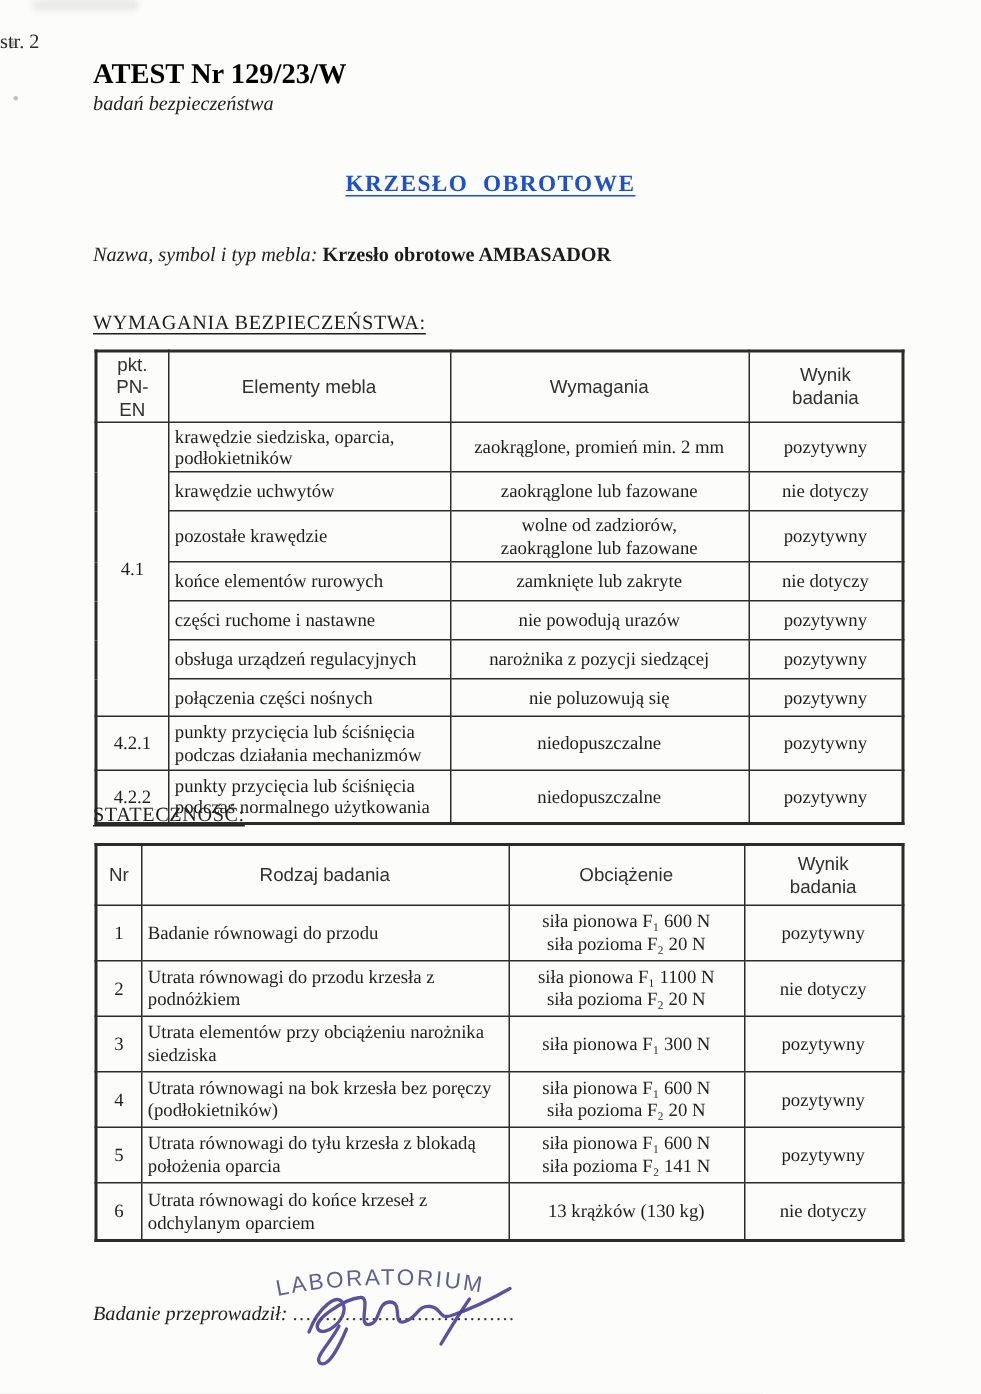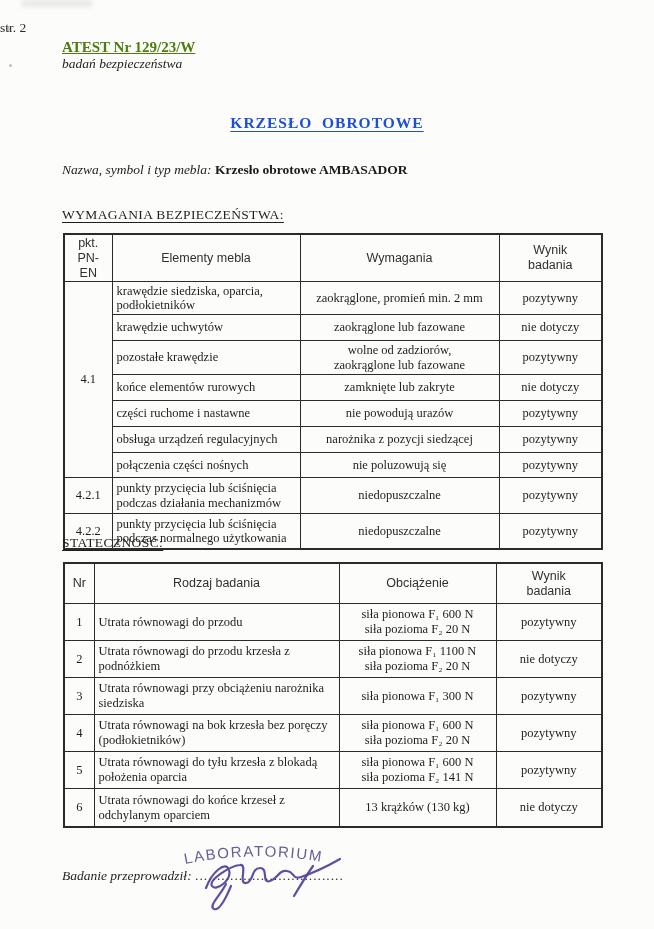--- a/index.html
+++ b/index.html
@@ -14,21 +14,21 @@
     overflow:hidden;
   }
   
   .smudge{position:absolute;left:22px;top:0;width:70px;height:7px;background:#d9d9d6;filter:blur(2px);opacity:.55;}
   .speck{position:absolute;background:#8f8f8f;border-radius:50%;opacity:.55;}
   .speck1{left:7px;top:27px;width:3px;height:4px;}
   .speck2{left:9px;top:64px;width:3px;height:3px;}
 
   .str2{position:absolute;left:0;right:0;top:20px;text-align:left;font-size:13.5px;color:#2a2a2a;}
   .atest-block{position:absolute;left:62px;top:38px;line-height:1.22;}
-  .atest-no{font-weight:bold;font-size:15px;color:#4d7c0f;text-decoration:underline;}
+  .atest-no{font-weight:bold;font-size:19px;color:#000000;}
   .atest-sub{font-style:italic;font-size:13.5px;color:#222;}
 
   .doc-title{
     position:absolute;left:0;right:0;top:114px;text-align:center;
     font-weight:bold;font-size:15.5px;letter-spacing:1px;color:#1d4ed8;
     white-space:pre;
   }
   .doc-title span{text-decoration:underline;text-underline-offset:3px;}
 
   .name-line{position:absolute;left:62px;top:162px;font-size:13.5px;}
@@ -231,39 +231,39 @@
         <th>Obciążenie</th>
         <th>
             <div>Wynik</div>
             <div>badania</div>
           </th>
       </tr>
     </thead>
     <tbody>
       <tr class="r34">
         <td class="c-center">1</td>
-        <td class="c-left">Utrata równowagi do przodu</td>
+        <td class="c-left">Badanie równowagi do przodu</td>
         <td class="c-center two-line">
             <div>siła pionowa F₁ 600 N</div>
             <div>siła pozioma F₂ 20 N</div>
           </td>
         <td class="c-center">pozytywny</td>
       </tr>
       <tr class="r34">
         <td class="c-center">2</td>
         <td class="c-left">Utrata równowagi do przodu krzesła z podnóżkiem</td>
         <td class="c-center two-line">
             <div>siła pionowa F₁ 1100 N</div>
             <div>siła pozioma F₂ 20 N</div>
           </td>
         <td class="c-center">nie dotyczy</td>
       </tr>
       <tr class="r34">
         <td class="c-center">3</td>
-        <td class="c-left">Utrata równowagi przy obciążeniu narożnika siedziska</td>
+        <td class="c-left">Utrata elementów przy obciążeniu narożnika siedziska</td>
         <td class="c-center two-line">
             <div>siła pionowa F₁ 300 N</div>
             <div></div>
           </td>
         <td class="c-center">pozytywny</td>
       </tr>
       <tr class="r34">
         <td class="c-center">4</td>
         <td class="c-left">Utrata równowagi na bok krzesła bez poręczy (podłokietników)</td>
         <td class="c-center two-line">

